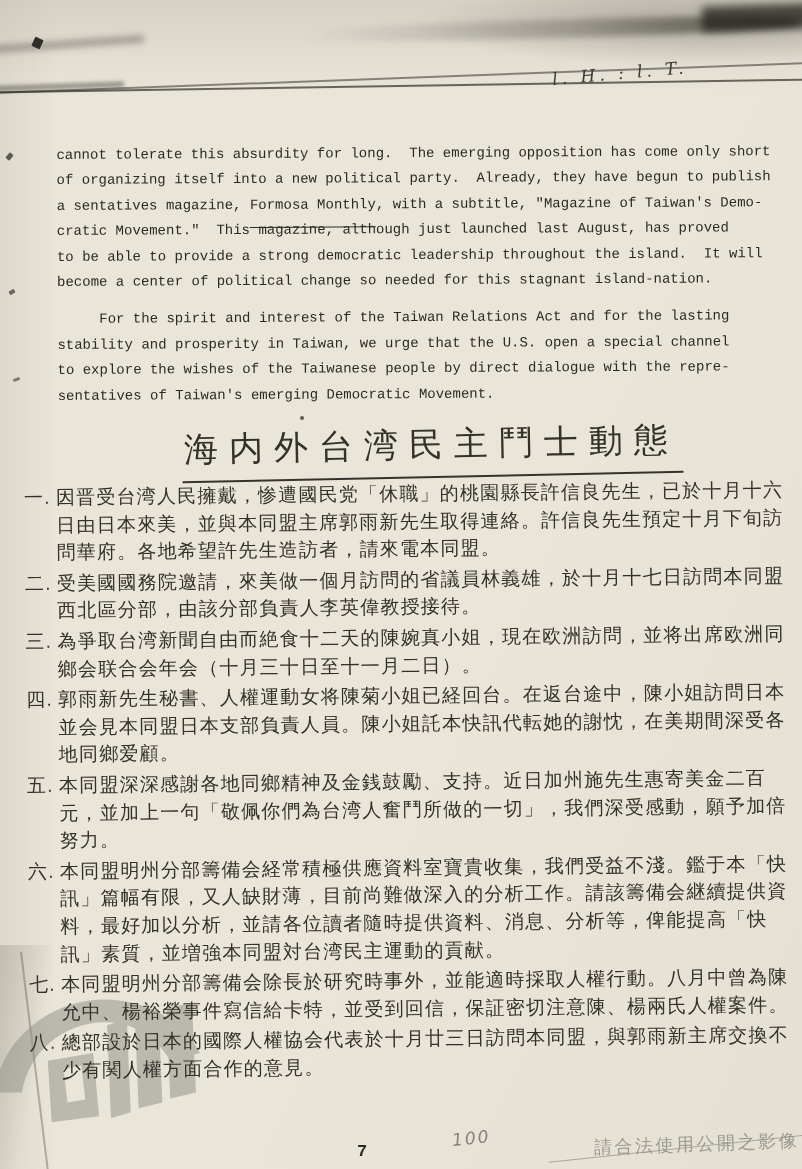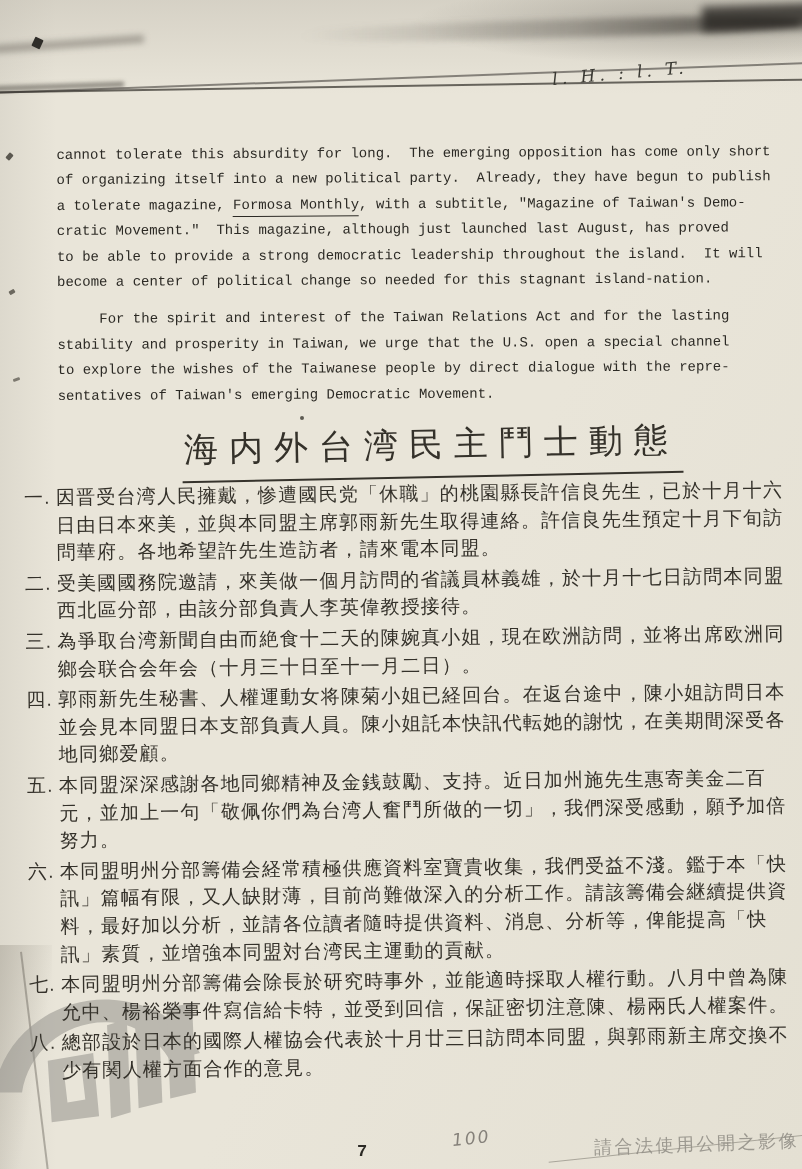--- a/index.html
+++ b/index.html
@@ -39,21 +39,21 @@
   .edge-shade { position:absolute; left:0; top:945px; width:52px; height:224px;
     background:linear-gradient(100deg, rgba(170,165,153,0.55), rgba(170,165,153,0) 65%); }
   .wm-line { position:absolute; left:548px; top:1148px; width:262px; height:1px;
     background:rgba(130,126,116,0.6); transform:rotate(-6deg); }
   
   .typed { position:absolute; left:57px; top:141px; width:740px; color:#2c2a25;
     font-family:"Liberation Mono", monospace; font-size:14px; line-height:25.4px;
     transform:rotate(-0.3deg); }
   .tline { white-space:pre; }
   .para2 { margin-top:12px; }
-  .u { border-bottom:1.5px solid #2c2a25; padding-bottom:3px; }
+  .u { border-bottom:1.5px solid #2c2a25; padding-bottom:14px; }
   
   .cn-title { position:absolute; left:182px; top:422px; color:#34312a;
     font-size:34px; letter-spacing:11px; font-weight:normal;
     border-bottom:2.5px solid #36332c; padding:0 4px 8px 2px; transform:rotate(-1.2deg); }
   .cn-list { position:absolute; left:27px; top:480px; width:762px; color:#34312a;
     font-size:19px; line-height:27.6px; letter-spacing:1.2px; transform:rotate(-0.6deg); z-index:2; }
   .cn-item { display:flex; margin-bottom:3px; }
   .cn-num { flex:0 0 32px; }
   .cn-text { flex:1; }
   
@@ -81,21 +81,21 @@
   <div class="speck sp2"></div>
   <div class="speck sp3"></div>
   <div class="speck sp4"></div>
   <div class="speck sp5"></div>
   <div class="edge-shade"></div>
   <div class="edge-line"></div>
 
   <div class="typed">
     <div class="tline">cannot tolerate this absurdity for long.  The emerging opposition has come only short</div>
     <div class="tline">of organizing itself into a new political party.  Already, they have begun to publish</div>
-    <div class="tline"><span>a tolerate magazine, </span><span class="u">Formosa Monthly</span><span>, with a subtitle, "Magazine of Taiwan's Demo-</span></div>
+    <div class="tline"><span>a sentatives magazine, </span><span class="u">Formosa Monthly</span><span>, with a subtitle, "Magazine of Taiwan's Demo-</span></div>
     <div class="tline">cratic Movement."  This magazine, although just launched last August, has proved</div>
     <div class="tline">to be able to provide a strong democratic leadership throughout the island.  It will</div>
     <div class="tline">become a center of political change so needed for this stagnant island-nation.</div>
     <div class="para2">
       <div class="tline">     For the spirit and interest of the Taiwan Relations Act and for the lasting</div>
       <div class="tline">stability and prosperity in Taiwan, we urge that the U.S. open a special channel</div>
       <div class="tline">to explore the wishes of the Taiwanese people by direct dialogue with the repre-</div>
       <div class="tline">sentatives of Taiwan's emerging Democratic Movement.</div>
     </div>
   </div>

